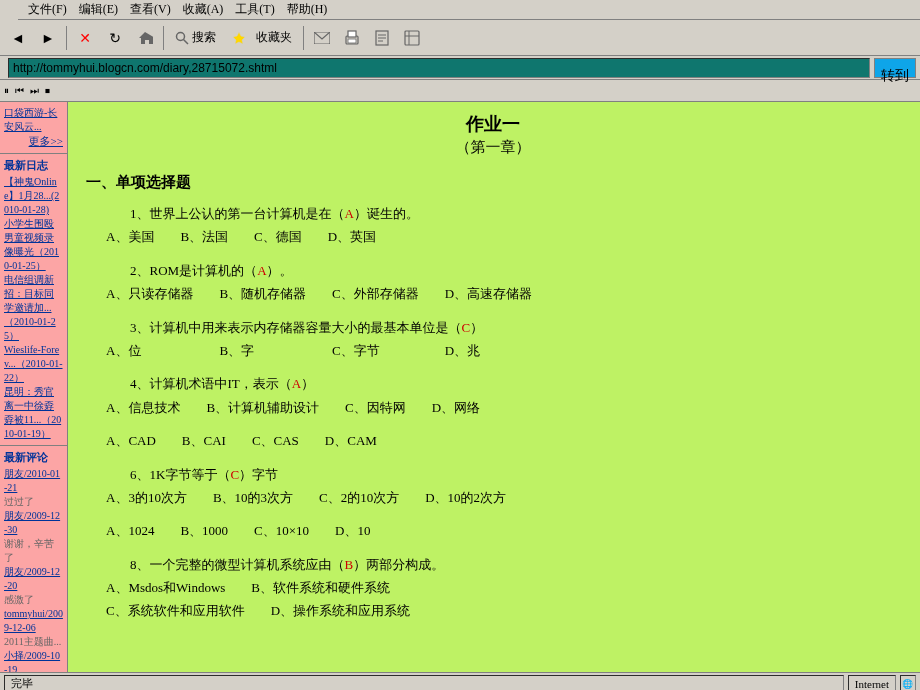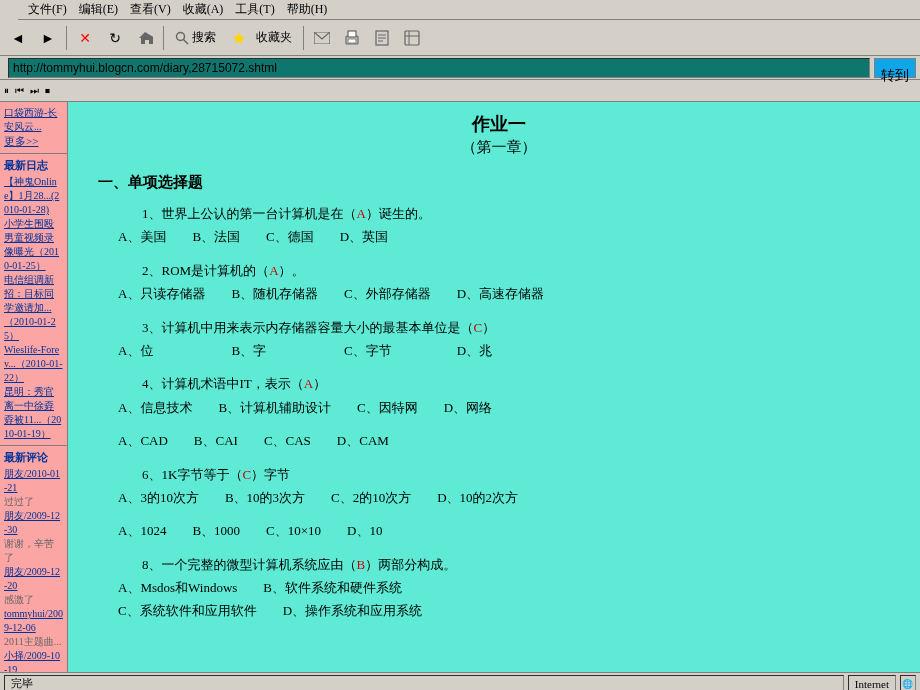--- a/index.html
+++ b/index.html
@@ -117,34 +117,34 @@
       color: #003399;
       text-decoration: underline;
       cursor: pointer;
       line-height: 1.4;
       word-break: break-all;
     }
     .sidebar-more {
       color: #003399;
       text-decoration: underline;
       font-size: 11px;
-      text-align: left;
+      text-align: right;
       cursor: pointer;
     }
     .sidebar-date {
       font-size: 10px;
       color: #666;
     }
 
     
     .content-area {
       flex: 1;
-      background: #5eead4;
+      background: #bef264;
       overflow-y: auto;
-      padding: 10px 20px 10px 30px;
+      padding: 10px 20px 10px 18px;
     }
 
     
     .media-bar {
       background: #d4d0c8;
       height: 22px;
       display: flex;
       align-items: center;
       padding: 0 4px;
       gap: 6px;

